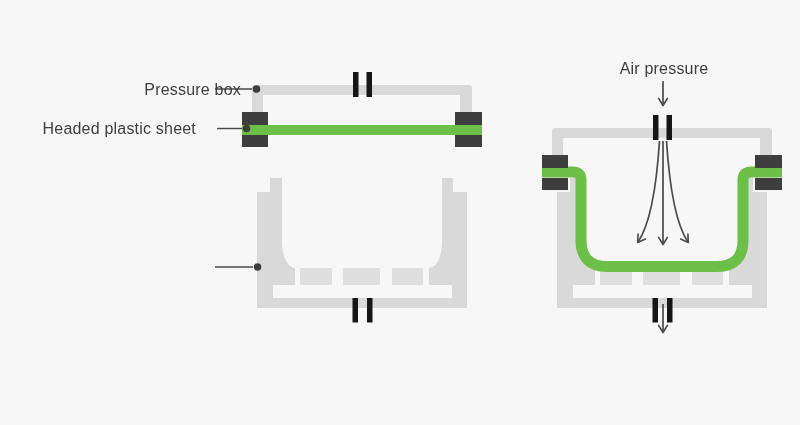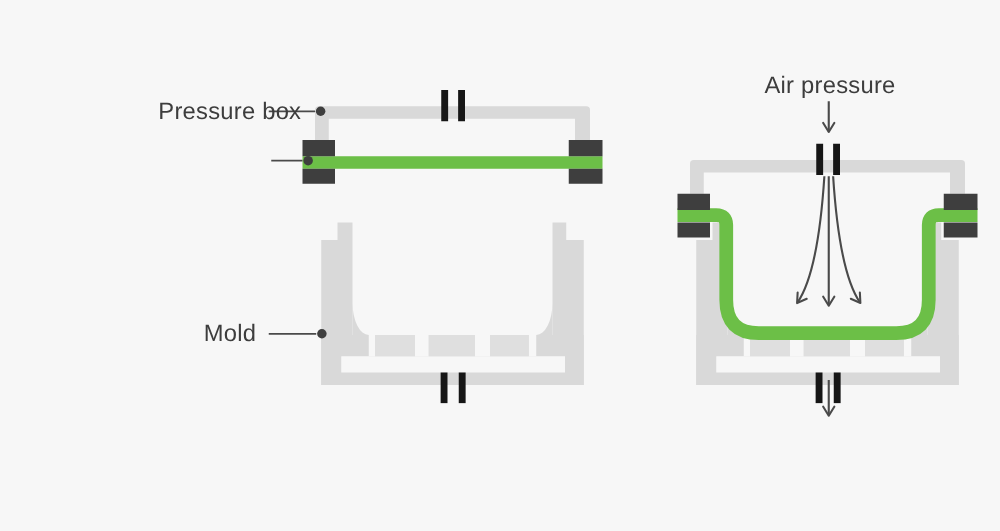--- a/index.html
+++ b/index.html
@@ -7,21 +7,21 @@
   #stage{
     position:relative;
     width:800px;height:425px;
     background:#f7f7f7;
     overflow:hidden;
   }
   #diagram-svg{position:absolute;left:0;top:0;}
   .label{
     position:absolute;
     color:#3d3d3d;
-    font-size:19px;
+    font-size:16px;
     line-height:19px;
     letter-spacing:0.2px;
     white-space:nowrap;
   }
   .label.right-align{text-align:right;}
   .label.center-align{text-align:center;}
   #lbl-pressure-box{left:0;width:197px;top:80px;margin-left:44px;}
   #lbl-headed-sheet{left:0;width:196px;top:119px;}
   #lbl-mold{left:0;width:205px;top:258px;}
   #lbl-air-pressure{left:564px;width:200px;top:59px;}
@@ -145,16 +145,16 @@
       <g>
         <path d="M663,141 V244" marker-end="url(#chev)"></path>
         <path d="M659.5,141 C656,195 649,226 638,242" marker-end="url(#chev)"></path>
         <path d="M666.5,141 C670,195 677,226 688,242" marker-end="url(#chev)"></path>
       </g>
       <line x1="663" y1="304" x2="663" y2="332" marker-end="url(#chev)"></line>
     </g>
   </svg>
 
   <div class="label right-align" id="lbl-pressure-box">Pressure box</div>
-  <div class="label right-align" id="lbl-mold">Mold</div>
+  <div class="label right-align" id="lbl-headed-sheet">Headed plastic sheet</div>
   <div class="label center-align" id="lbl-air-pressure">Air pressure</div>
 
 </div>
 
 </body></html>

